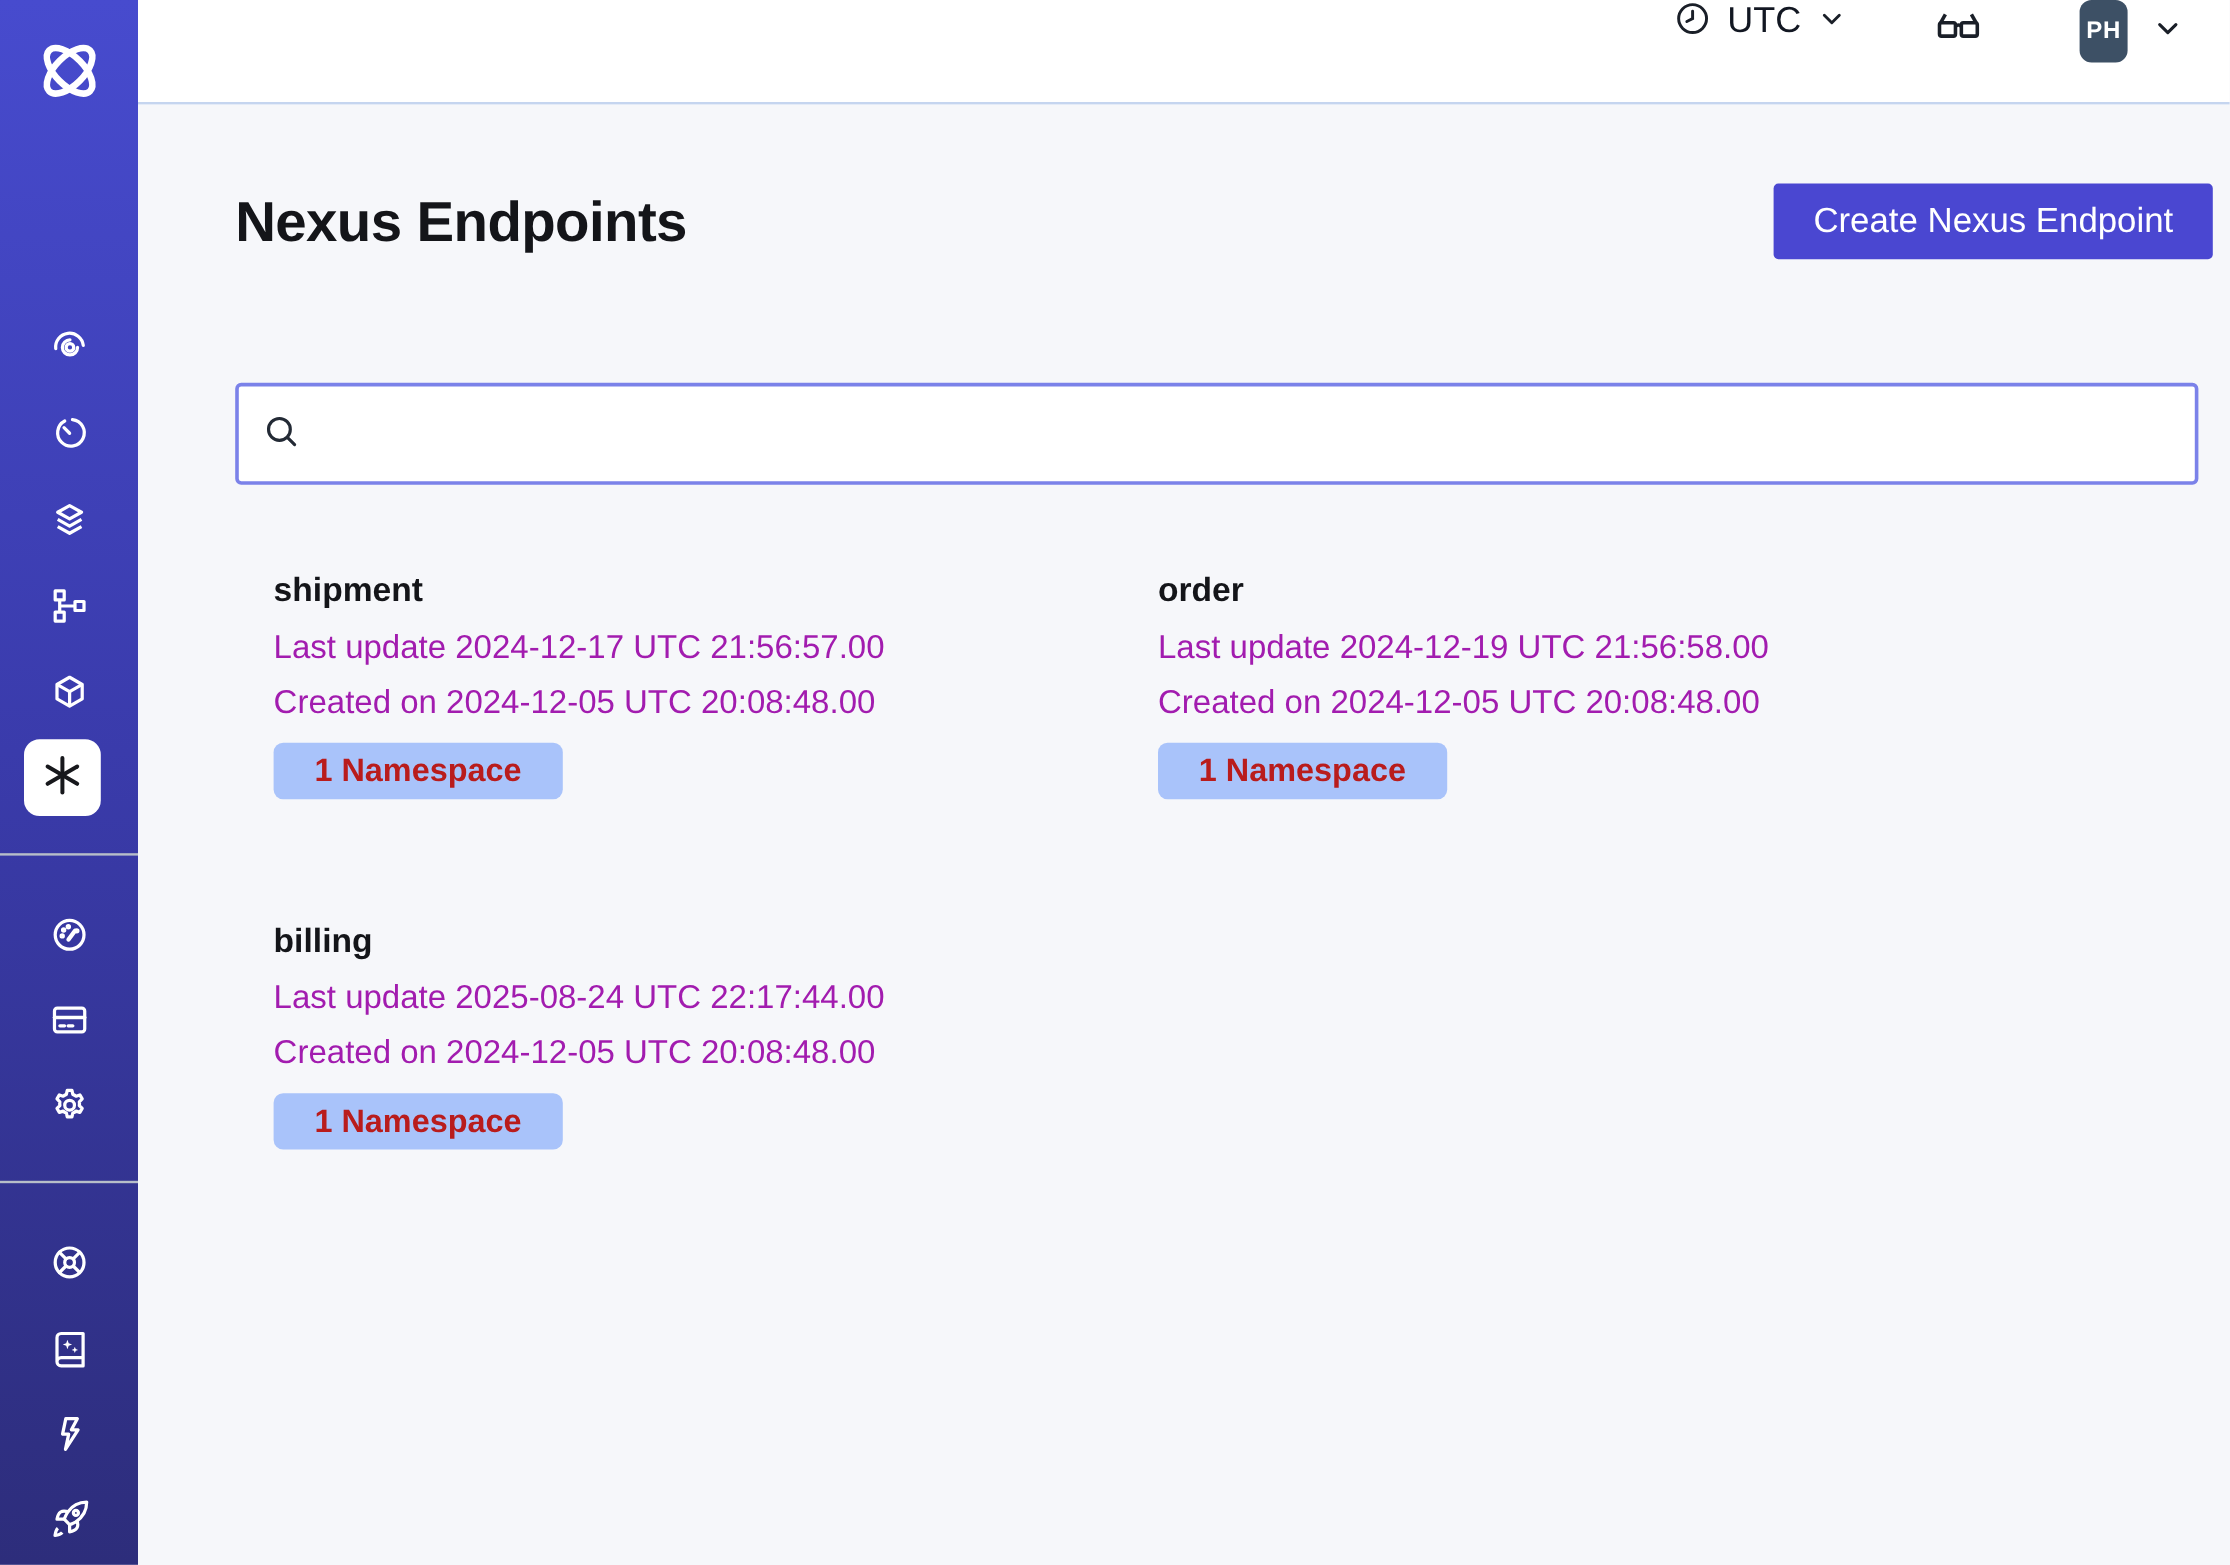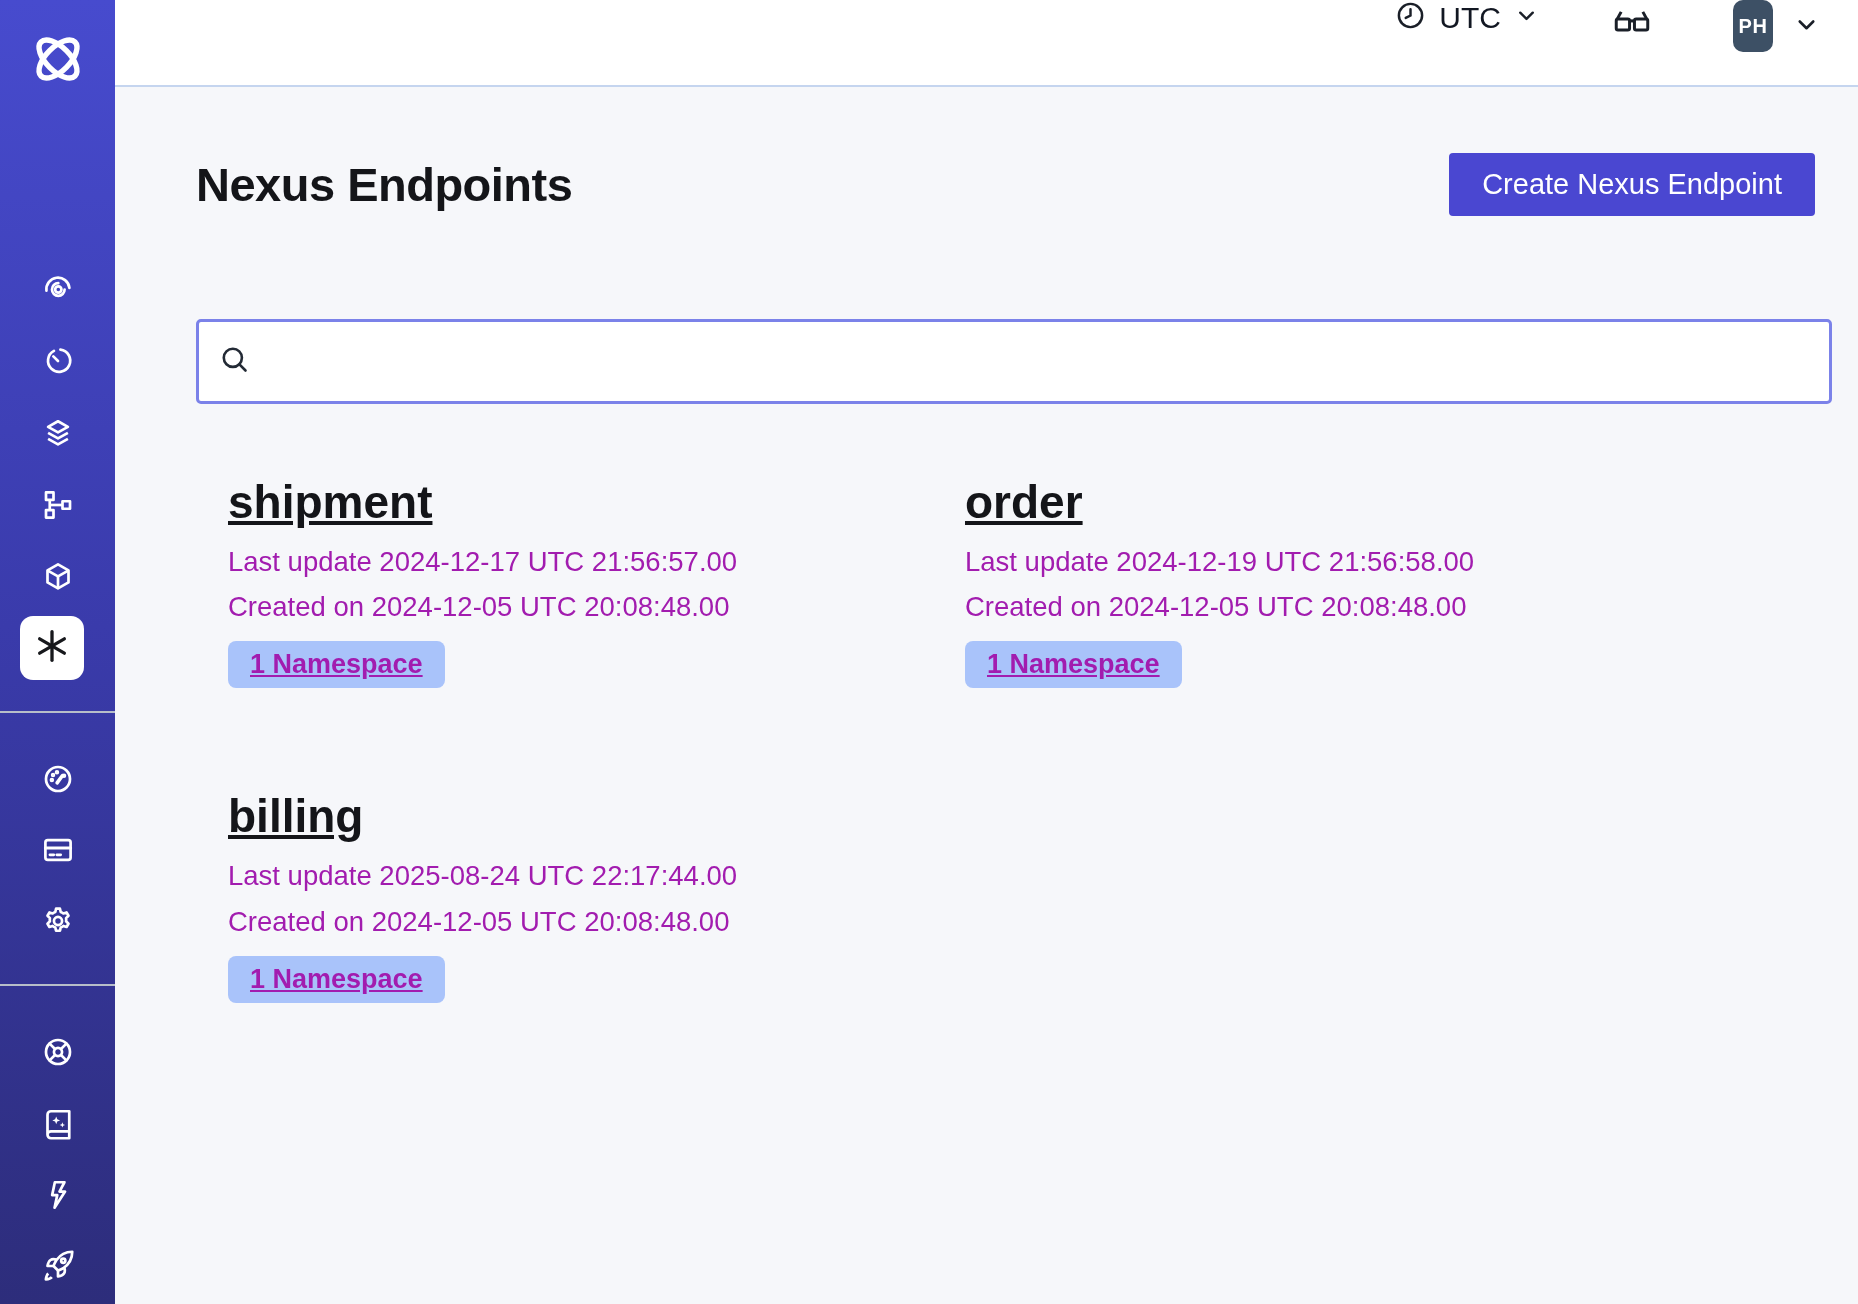--- a/index.html
+++ b/index.html
@@ -45,21 +45,21 @@
     width:40px; height:52px; border-radius:10px;
     background:var(--avatar-bg,#3d5065); color:#fff;
     font-size:20px; font-weight:700; letter-spacing:0.5px;
     display:flex; align-items:center; justify-content:center;
   }
   .icon-dark { color:#1a1f28; }
   
   .main { position:absolute; left:115px; top:87px; right:0; bottom:0; }
   .page-header {
     display:flex; justify-content:space-between; align-items:center;
-    margin:66px 43px 0 81px;
+    margin:66px 14px 0 81px;
     gap:28px;
   }
   .page-title { font-size:47px; font-weight:700; letter-spacing:-0.5px; color:#141519; margin:0; }
   .create-btn {
     background:var(--accent,#4a47d1); color:#fff; border:none; border-radius:4px;
     height:63px; padding:0 33px; font-size:29px; font-weight:500;
     font-family:"Liberation Sans", sans-serif; cursor:pointer;
   }
   .search-wrap {
     margin:103px 26px 0 81px; height:85px;
@@ -70,27 +70,27 @@
   .search-input {
     flex:1; border:none; outline:none; background:transparent;
     font-size:29px; color:#161b26; margin-left:15px;
     font-family:"Liberation Sans", sans-serif;
   }
   .grid {
     margin:70px 26px 0 113px;
     display:grid; grid-template-columns:737px 737px; row-gap:100px;
   }
   .ep-card { cursor:pointer; }
-  .ep-name { font-size:46px; font-weight:700; color:#141519; margin:0; line-height:1.25;text-decoration:underline; }
+  .ep-name { font-size:28px; font-weight:700; color:#141519; margin:0; line-height:1.25; }
   .ep-meta { font-size:27.5px; color:#a21caf; margin:6px 0 0; line-height:1.45; }
   .ep-meta.first { margin-top:10px; }
   .ep-badge {
-    display:inline-block; margin-top:14px; padding:8px 22px;
+    display:inline-block; margin-top:14px; padding:8px 34px;
     background:var(--badge-bg,#a9c3fa); border-radius:8px;
-    font-size:27px; font-weight:700; color:#a21caf;text-decoration:underline;
+    font-size:27px; font-weight:700; color:#b91c1c;
   }
 </style>
 </head>
 <body>
 
 <nav class="sidebar">
   <div class="logo-btn">
     <span>
       <svg width="62" height="62" viewBox="0 0 24 24" fill="none" stroke="#fff" stroke-width="2.1">
         <ellipse cx="12" cy="12" rx="9.3" ry="4.6" transform="rotate(45 12 12)"></ellipse>

